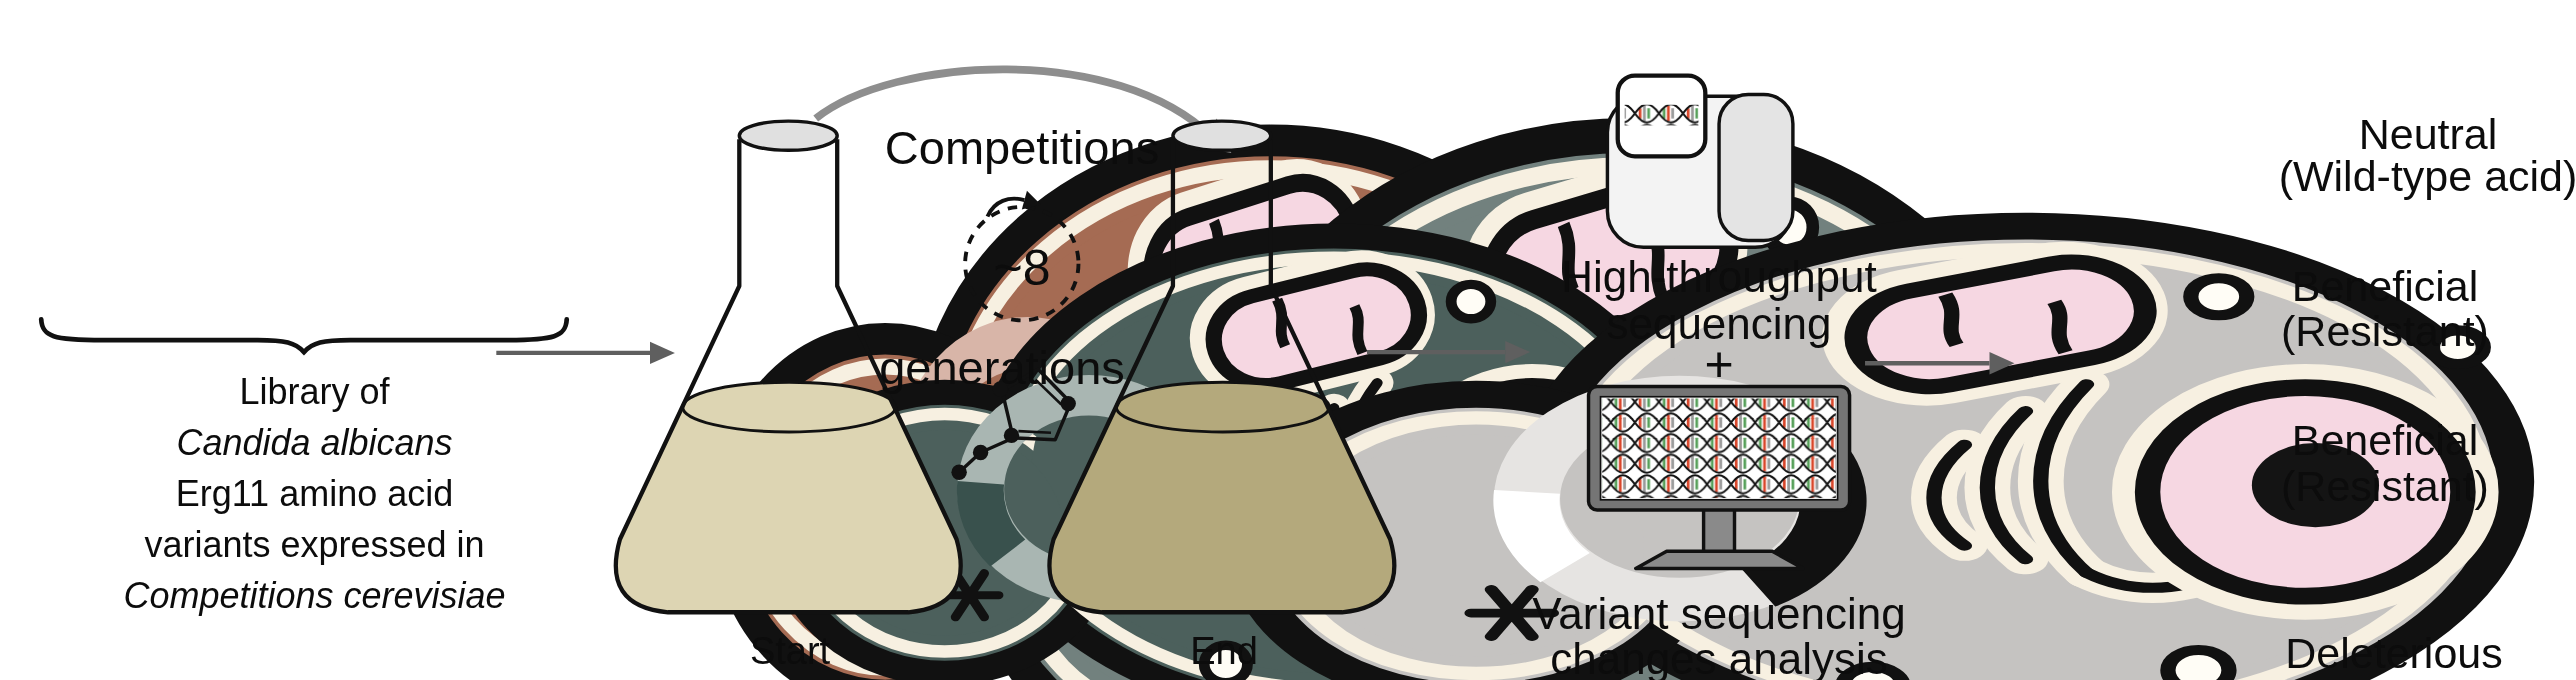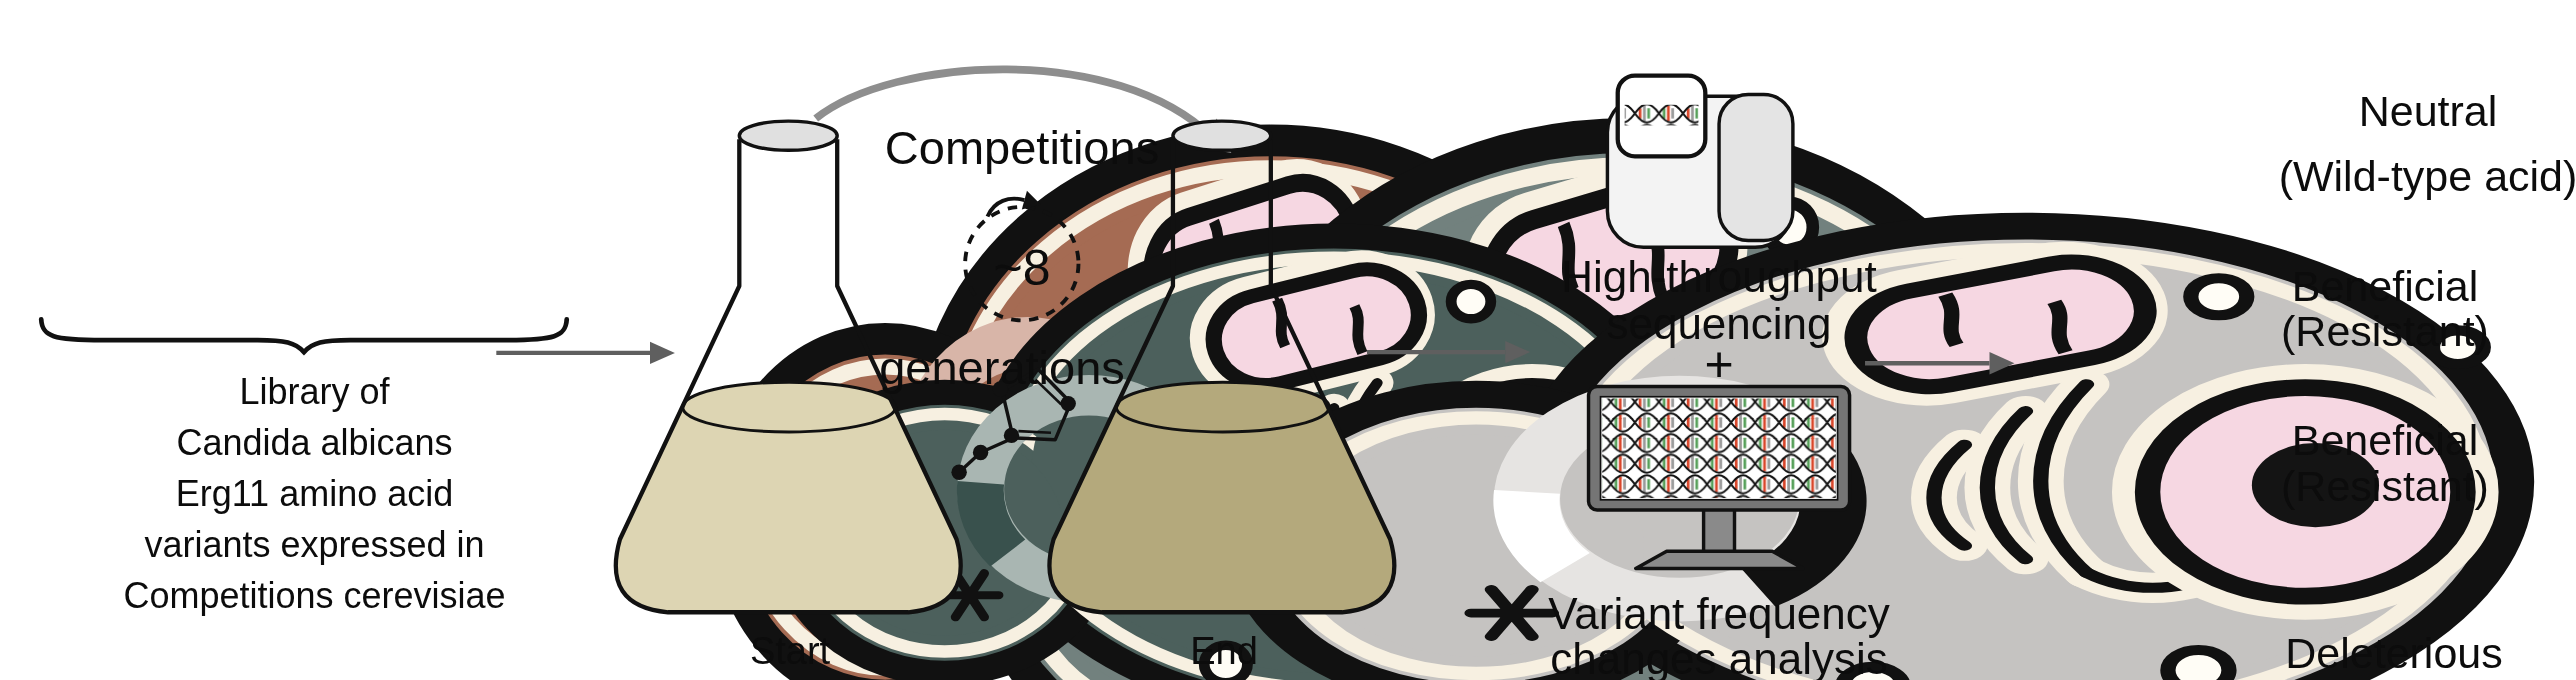--- a/index.html
+++ b/index.html
@@ -1,20 +1,20 @@
 <!DOCTYPE html>
 <html style="font-size:13.7px"><head>
 <meta charset="utf-8">
 <style>
   html,body{margin:0;padding:0;background:#fff;}
   #stage{position:relative;width:2576px;height:681px;background:#ffffff;overflow:hidden;
          font-family:"Liberation Sans","DejaVu Sans",sans-serif;color:#0c0c0c;}
   #art{position:absolute;left:0;top:0;}
   .lbl{position:absolute;transform:translate(-50%,-50%);white-space:nowrap;color:#0c0c0c;line-height:1.05;}
-  .it{}
+  .it{font-style:italic;}
   .caption{position:absolute;left:14px;top:366px;width:601px;text-align:center;font-size:36px;line-height:51px;}
   .f55{font-size:47px;} .f58{font-size:50px;} .f57{font-size:38px;}
   .f51{font-size:44px;} .f50{font-size:43px;}
 </style>
 </head>
 <body>
 
 <div id="stage">
 
 <svg id="art" width="2576" height="681" viewBox="0 0 3000 793">
@@ -223,24 +223,24 @@
 <div class="lbl f55" style="left:1022px;top:148px;">Competitions</div>
 <div class="lbl f58" style="left:1022px;top:268px;">~8</div>
 <div class="lbl f55" style="left:1002px;top:368px;">generations</div>
 
 <div class="lbl f57" style="left:790px;top:652px;">Start</div>
 <div class="lbl f57" style="left:1224px;top:652px;text-align:right;">End</div>
 
 <div class="lbl f51" style="left:1719px;top:324px;">sequencing</div>
 <div class="lbl f51" style="left:1719px;top:277px;">High-throughput</div>
 <div class="lbl f58" style="left:1719px;top:364px;">+</div>
-<div class="lbl f51" style="left:1719px;top:614px;">Variant frequency</div>
+<div class="lbl f51" style="left:1719px;top:614px;">Variant sequencing</div>
 <div class="lbl f51" style="left:1719px;top:659px;">changes analysis</div>
 
-<div class="lbl f50" style="left:2428px;top:112px;text-align:right;">Neutral</div>
+<div class="lbl f50" style="left:2428px;top:135px;text-align:right;">Neutral</div>
 <div class="lbl f50" style="left:2428px;top:177px;">(Wild-type acid)</div>
 <div class="lbl f50" style="left:2385px;top:287px;">Beneficial</div>
 <div class="lbl f50" style="left:2385px;top:332px;">(Resistant)</div>
 <div class="lbl f50" style="left:2385px;top:441px;">Beneficial</div>
 <div class="lbl f50" style="left:2385px;top:487px;">(Resistant)</div>
 <div class="lbl f50" style="left:2394px;top:634px;margin-top:20px;">Deleterious</div>
 
 </div>
 
 

